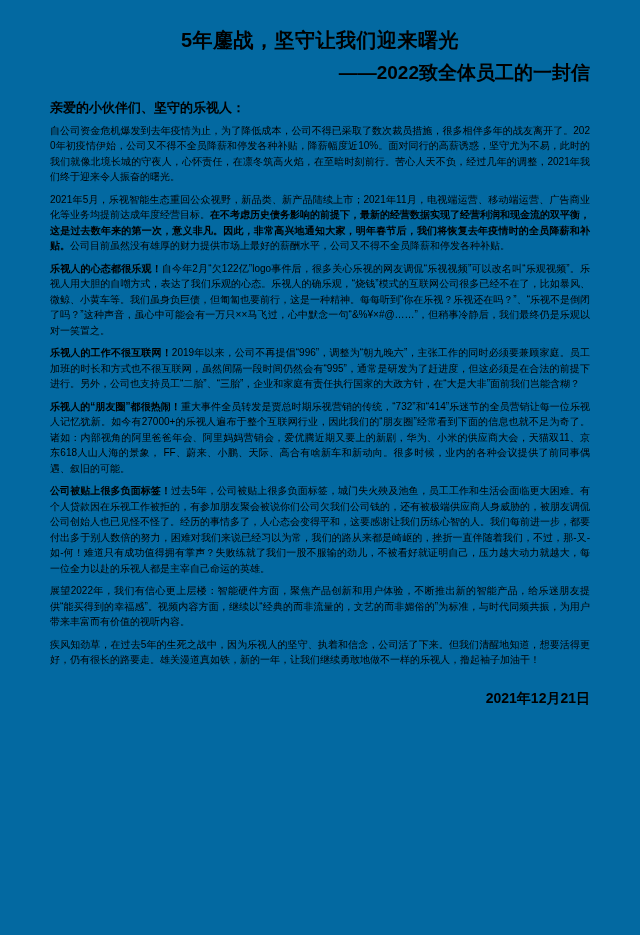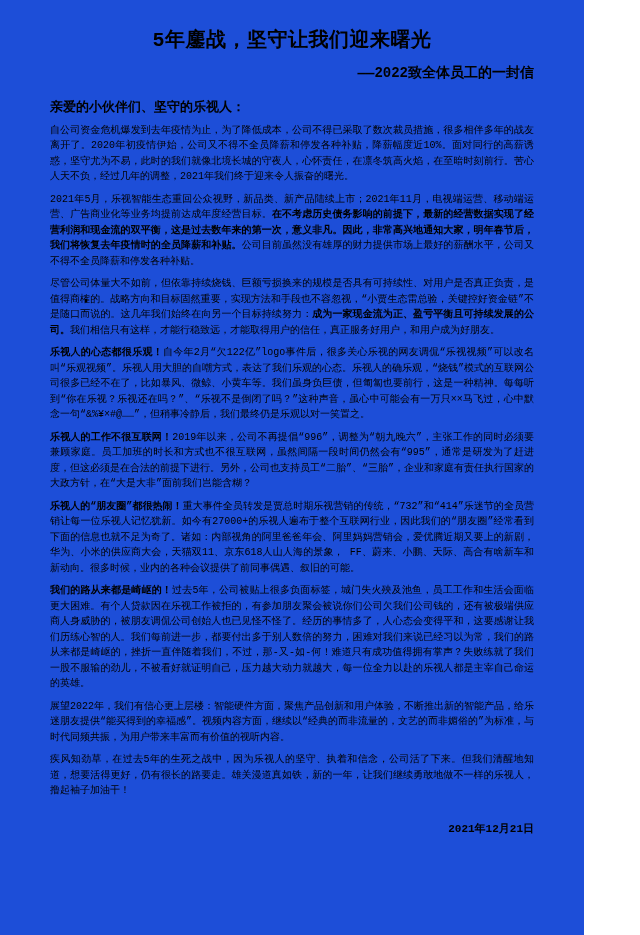--- a/index.html
+++ b/index.html
@@ -2,39 +2,39 @@
 <html><head>
 <meta charset="utf-8">
 <style>
   html, body {
     margin: 0;
     padding: 0;
     background: #ffffff;
   }
   .page {
     position: relative;
-    width: 584px;
+    width: 640px;
     height: 935px;
-    background: #1d4ed8;
+    background: #0369a1;
     color: #000000;
-    font-family: Liberation Mono, monospace;
+    font-family: Liberation Sans, sans-serif;
     box-sizing: border-box;
     padding: 28px 50px 0 50px;
     overflow: hidden;
   }
   .title {
     font-size: 20px;
     line-height: 25px;
     font-weight: bold;
     text-align: center;
     margin: 0;
     letter-spacing: 0.5px;
   }
   .subtitle {
-    font-size: 14px;
+    font-size: 19px;
     line-height: 16px;
     font-weight: bold;
     text-align: right;
     margin-top: 12px;
   }
   .salutation {
     font-size: 13px;
     line-height: 15.5px;
     font-weight: bold;
     margin-top: 19px;
@@ -44,38 +44,37 @@
     line-height: 15.5px;
     margin: 7px 0 0 0;
     text-align: justify;
     word-break: break-all;
   }
   .b { font-weight: bold; }
   .signature {
     margin-top: 22px;
     text-align: right;
     font-weight: bold;
-    font-size: 11px;
+    font-size: 14px;
     line-height: 17px;
   }
 </style>
 </head>
 <body>
 
 <div class="page">
   <h1 class="title">5年鏖战，坚守让我们迎来曙光</h1>
   <div class="subtitle">——2022致全体员工的一封信</div>
   <div class="salutation">亲爱的小伙伴们、坚守的乐视人：</div>
   <div class="body" id="paragraphs">
       <p><span>自公司资金危机爆发到去年疫情为止，为了降低成本，公司不得已采取了数次裁员措施，很多相伴多年的战友离开了。2020年初疫情伊始，公司又不得不全员降薪和停发各种补贴，降薪幅度近10%。面对同行的高薪诱惑，坚守尤为不易，此时的我们就像北境长城的守夜人，心怀责任，在凛冬筑高火焰，在至暗时刻前行。苦心人天不负，经过几年的调整，2021年我们终于迎来令人振奋的曙光。</span></p>
       <p><span>2021年5月，乐视智能生态重回公众视野，新品类、新产品陆续上市；2021年11月，电视端运营、移动端运营、广告商业化等业务均提前达成年度经营目标。</span><span class="b">在不考虑历史债务影响的前提下，最新的经营数据实现了经营利润和现金流的双平衡，这是过去数年来的第一次，意义非凡。因此，非常高兴地通知大家，明年春节后，我们将恢复去年疫情时的全员降薪和补贴。</span><span>公司目前虽然没有雄厚的财力提供市场上最好的薪酬水平，公司又不得不全员降薪和停发各种补贴。</span></p>
-      <p><span>尽管公司体量大不如前，但依靠持续烧钱、巨额亏损换来的规模是否具有可持续性、对用户是否真正负责，是值得商榷的。战略方向和目标固然重要，实现方法和手段也不容忽视，“小贾生态雷总验，关键控好资金链”不是随口而说的。这几年我们始终在向另一个目标持续努力：</span><span class="b">成为一家现金流为正、盈亏平衡且可持续发展的公司。</span><span>我们相信只有这样，才能行稳致远，才能取得用户的信任，真正服务好用户，和用户成为好朋友。</span></p>
       <p><span class="b">乐视人的心态都很乐观！</span><span>自今年2月“欠122亿”logo事件后，很多关心乐视的网友调侃“乐视视频”可以改名叫“乐观视频”。乐视人用大胆的自嘲方式，表达了我们乐观的心态。乐视人的确乐观，“烧钱”模式的互联网公司很多已经不在了，比如暴风、微鲸、小黄车等。我们虽身负巨债，但匍匐也要前行，这是一种精神。每每听到“你在乐视？乐视还在吗？”、“乐视不是倒闭了吗？”这种声音，虽心中可能会有一万只××马飞过，心中默念一句“&amp;%¥×#@……”，但稍事冷静后，我们最终仍是乐观以对一笑置之。</span></p>
       <p><span class="b">乐视人的工作不很互联网！</span><span>2019年以来，公司不再提倡“996”，调整为“朝九晚六”，主张工作的同时必须要兼顾家庭。员工加班的时长和方式也不很互联网，虽然间隔一段时间仍然会有“995”，通常是研发为了赶进度，但这必须是在合法的前提下进行。另外，公司也支持员工“二胎”、“三胎”，企业和家庭有责任执行国家的大政方针，在“大是大非”面前我们岂能含糊？</span></p>
       <p><span class="b">乐视人的“朋友圈”都很热闹！</span><span>重大事件全员转发是贾总时期乐视营销的传统，“732”和“414”乐迷节的全员营销让每一位乐视人记忆犹新。如今有27000+的乐视人遍布于整个互联网行业，因此我们的“朋友圈”经常看到下面的信息也就不足为奇了。诸如：内部视角的阿里爸爸年会、阿里妈妈营销会，爱优腾近期又要上的新剧，华为、小米的供应商大会，天猫双11、京东618人山人海的景象， FF、蔚来、小鹏、天际、高合有啥新车和新动向。很多时候，业内的各种会议提供了前同事偶遇、叙旧的可能。</span></p>
-      <p><span class="b">我们的路从来都是崎岖的！</span><span>过去5年，公司被贴上很多负面标签，城门失火殃及池鱼，员工工作和生活会面临更大困难。有个人贷款因在乐视工作被拒的，有参加朋友聚会被说你们公司欠我们公司钱的，还有被极端供应商人身威胁的，被朋友调侃公司创始人也已见怪不怪了。经历的事情多了，人心态会变得平和，这要感谢让我们历练心智的人。我们每前进一步，都要付出多于别人数倍的努力，困难对我们来说已经习以为常，我们的路从来都是崎岖的，挫折一直伴随着我们，不过，那-又-如-何！难道只有成功值得拥有掌声？失败练就了我们一股不服输的劲儿，不被看好就证明自己，压力越大动力就越大，每一位全力以赴的乐视人都是主宰自己命运的英雄。</span></p>
+      <p><span class="b">公司被贴上很多负面标签！</span><span>过去5年，公司被贴上很多负面标签，城门失火殃及池鱼，员工工作和生活会面临更大困难。有个人贷款因在乐视工作被拒的，有参加朋友聚会被说你们公司欠我们公司钱的，还有被极端供应商人身威胁的，被朋友调侃公司创始人也已见怪不怪了。经历的事情多了，人心态会变得平和，这要感谢让我们历练心智的人。我们每前进一步，都要付出多于别人数倍的努力，困难对我们来说已经习以为常，我们的路从来都是崎岖的，挫折一直伴随着我们，不过，那-又-如-何！难道只有成功值得拥有掌声？失败练就了我们一股不服输的劲儿，不被看好就证明自己，压力越大动力就越大，每一位全力以赴的乐视人都是主宰自己命运的英雄。</span></p>
       <p><span>展望2022年，我们有信心更上层楼：智能硬件方面，聚焦产品创新和用户体验，不断推出新的智能产品，给乐迷朋友提供“能买得到的幸福感”。视频内容方面，继续以“经典的而非流量的，文艺的而非媚俗的”为标准，与时代同频共振，为用户带来丰富而有价值的视听内容。</span></p>
       <p><span>疾风知劲草，在过去5年的生死之战中，因为乐视人的坚守、执着和信念，公司活了下来。但我们清醒地知道，想要活得更好，仍有很长的路要走。雄关漫道真如铁，新的一年，让我们继续勇敢地做不一样的乐视人，撸起袖子加油干！</span></p>
     </div>
   <div class="signature">
     <div>2021年12月21日</div>
   </div>
 </div>
 
 </body></html>

